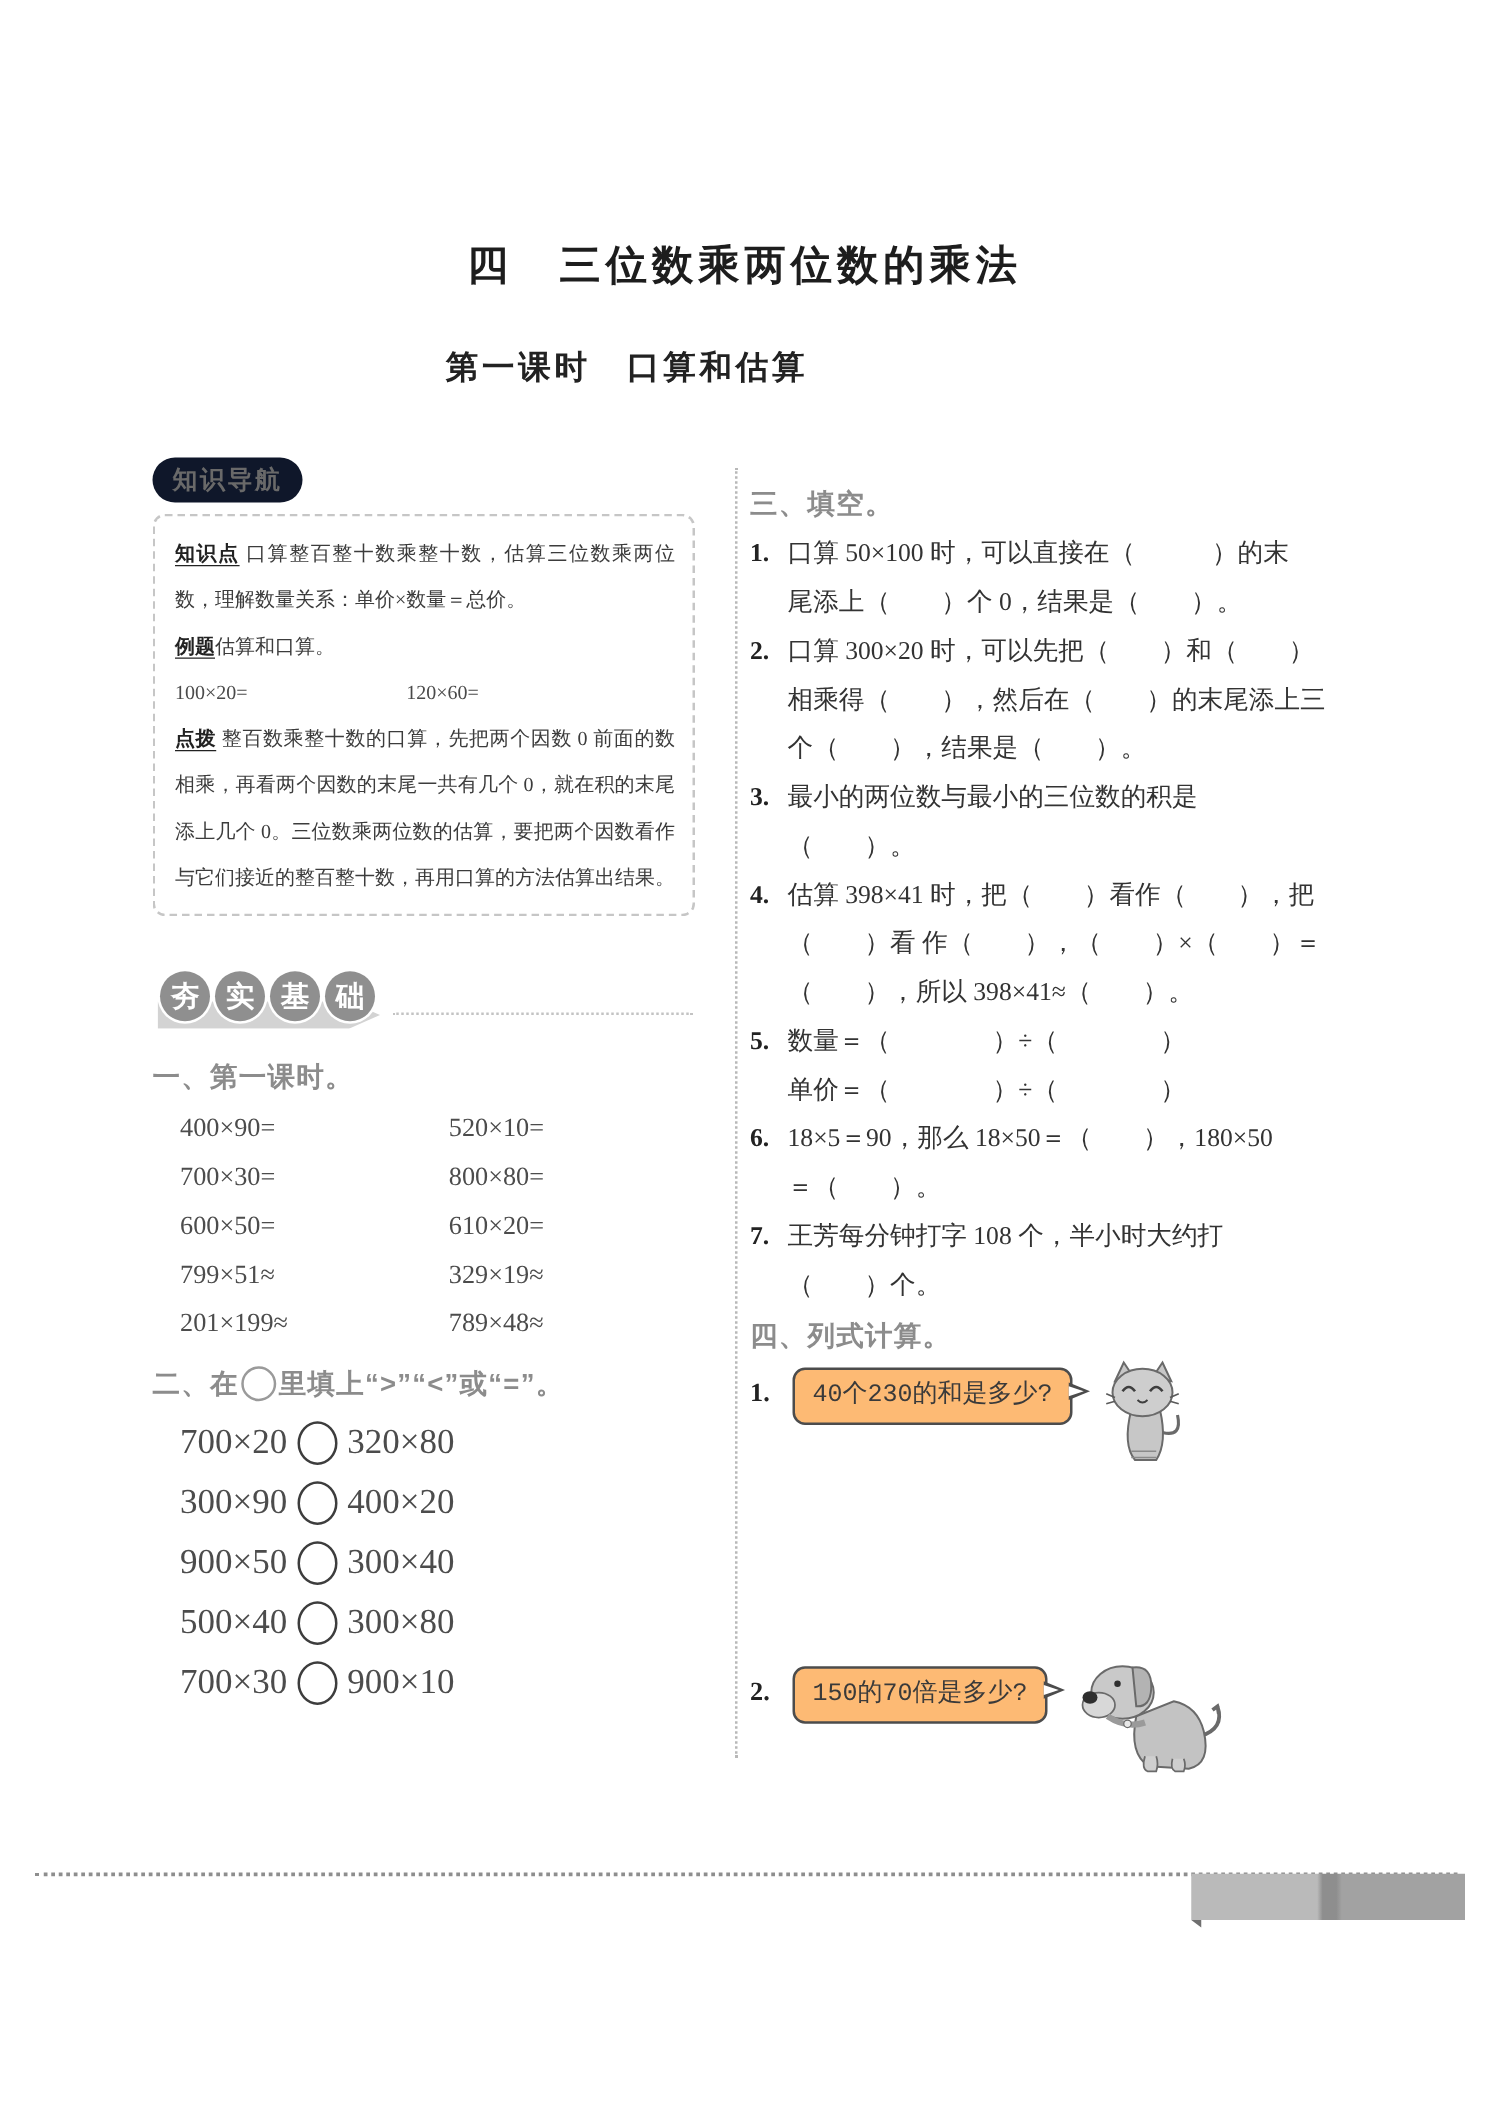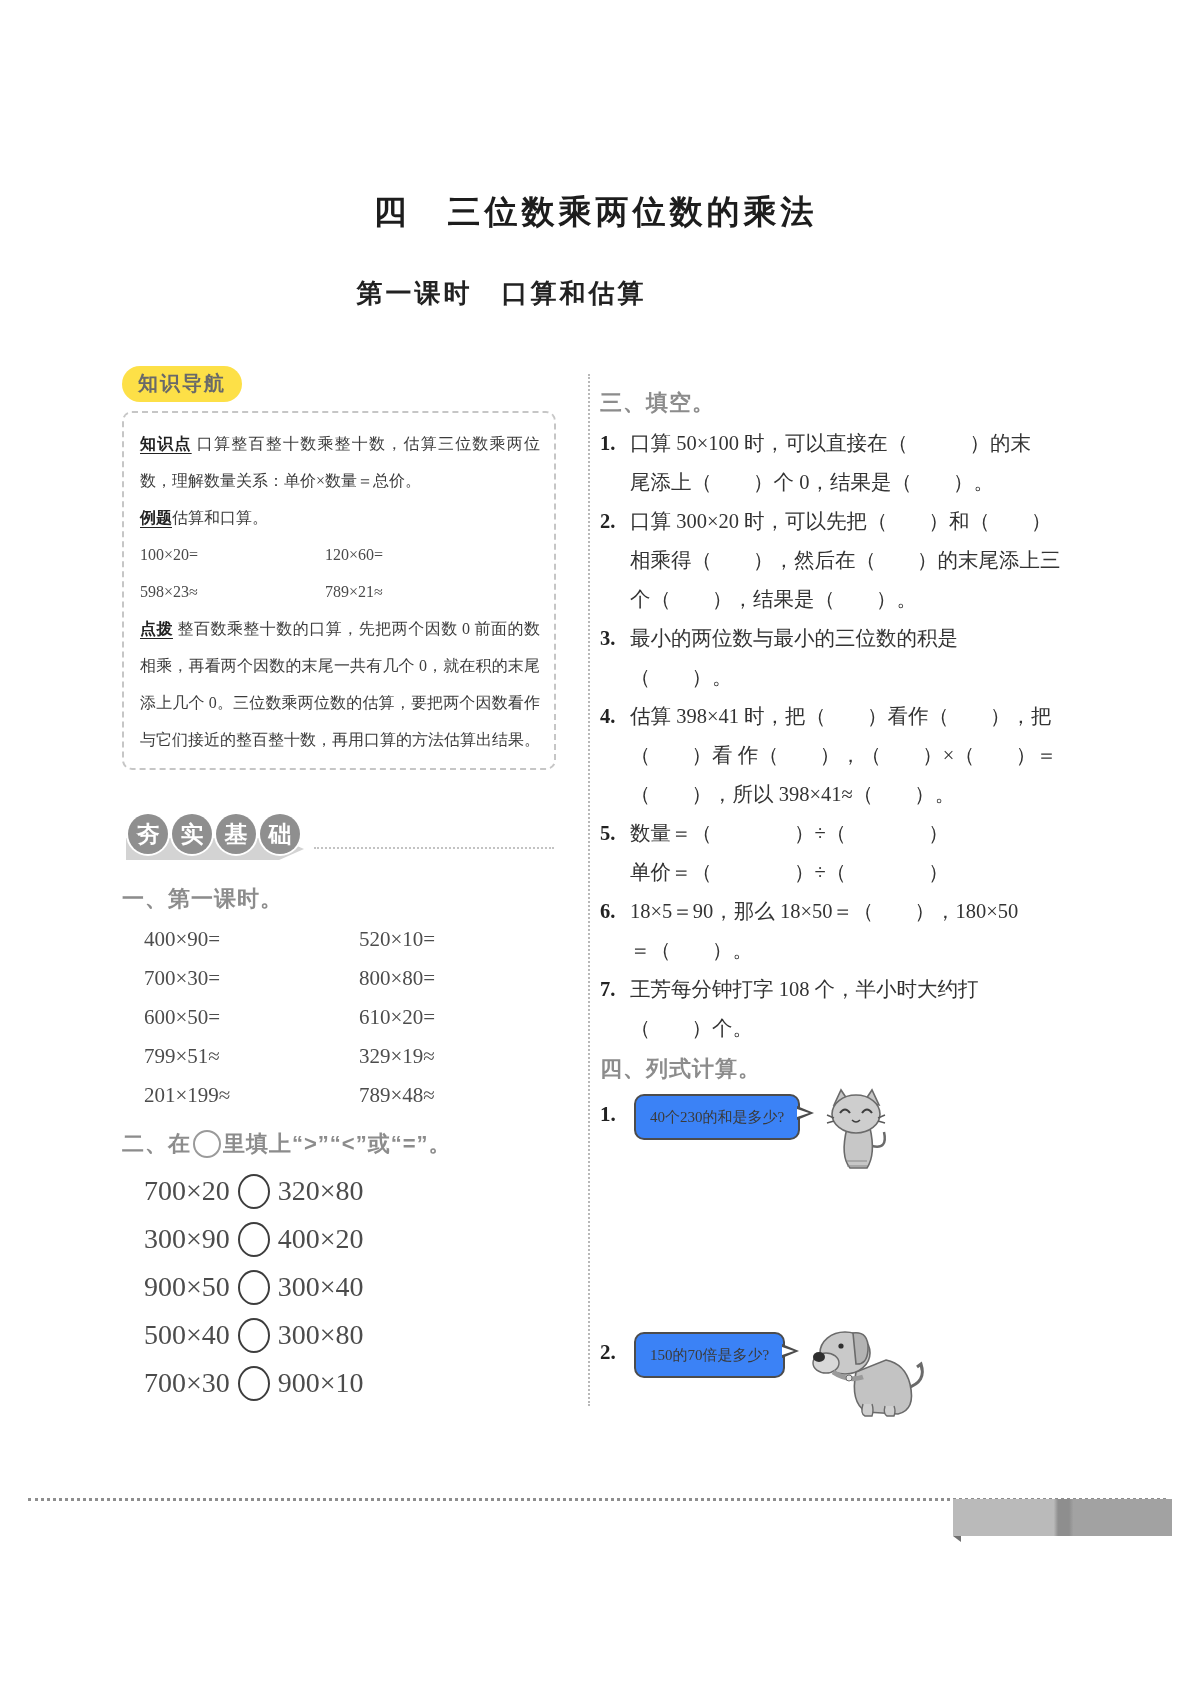--- a/index.html
+++ b/index.html
@@ -25,21 +25,21 @@
   
   .left-col{left:122px;top:366px;width:442px;}
   .right-col{left:600px;top:388px;width:470px;}
   .col-divider{
     left:588px;top:374px;height:1032px;width:0;
     border-left:2px dotted #b8b8b8;
   }
 
   
   .nav-pill{
-    display:inline-block;background:#fde047;color:#696969;
+    display:inline-block;background:#0f172a;color:#696969;
     font-family:"Liberation Sans","DejaVu Sans",sans-serif;font-weight:bold;
     font-size:20px;padding:4px 16px 5px 16px;border-radius:18px;letter-spacing:2px;
   }
   .kn-box{
     margin-top:9px;width:400px;border:2px dashed #c6c6c6;border-radius:10px;
     padding:12px 14px 10px 16px;font-size:16px;line-height:37px;color:#3c3c3c;
     text-align:justify;
   }
   .kn-label{font-family:"Liberation Sans","DejaVu Sans",sans-serif;font-weight:bold;
     text-decoration:underline;text-underline-offset:4px;color:#222;}
@@ -89,23 +89,24 @@
   .s3-title{margin-bottom:6px;}
   .fill-item{display:flex;font-size:20.5px;line-height:39px;color:#333;}
   .fill-num{width:30px;font-weight:bold;font-family:"Liberation Serif",serif;color:#222;}
   .fill-lines{flex:1;}
   .fill-lines div{white-space:nowrap;}
 
   .s4-title{margin-top:6px;margin-bottom:10px;}
   .calc-item{display:flex;margin-bottom:8px;position:relative;}
   .calc-num{width:34px;font-weight:bold;font-size:21px;color:#222;padding-top:8px;}
   .bubble{
-    position:relative;border:2px solid #4c4c4c;border-radius:10px;background:#3b82f6;
-    font-size:15px;color:#3a3a3a;padding:8px 14px;white-space:nowrap;height:26px;
+    position:relative;border:2px solid #4c4c4c;border-radius:10px;background:#fdba74;
+    font-size:20px;color:#3a3a3a;padding:8px 14px;white-space:nowrap;height:26px;
     line-height:26px;
+    font-family:Liberation Mono, monospace;
   }
   .bubble:after{
     content:"";position:absolute;right:-16px;top:10px;width:0;height:0;
     border-style:solid;border-width:7px 0 7px 17px;
     border-color:transparent transparent transparent #4c4c4c;
   }
   .bubble:before{
     content:"";position:absolute;right:-11px;top:13px;width:0;height:0;z-index:1;
     border-style:solid;border-width:4px 0 4px 12px;
     border-color:transparent transparent transparent #ffffff;
@@ -138,24 +139,20 @@
   <span class="nav-pill">知识导航</span>
 
   <div class="kn-box">
     <span class="kn-label">知识点</span><span> 口算整百整十数乘整十数，估算三位数乘两位数，理解数量关系：单价×数量＝总价。</span>
     <div>
       <span class="kn-label">例题</span><span>估算和口算。</span>
     </div>
     <div class="kn-examples">
       <span class="ex">100×20=</span>
       <span class="ex">120×60=</span>
-    </div>
-    <div class="kn-examples">
-      <span class="ex">598×23≈</span>
-      <span class="ex">789×21≈</span>
     </div>
     <span class="kn-label">点拨</span><span> 整百数乘整十数的口算，先把两个因数 0 前面的数相乘，再看两个因数的末尾一共有几个 0，就在积的末尾添上几个 0。三位数乘两位数的估算，要把两个因数看作与它们接近的整百整十数，再用口算的方法估算出结果。</span>
   </div>
 
   <div class="badge-wrap">
     <div class="badge-banner"></div>
     <div class="badge-dots"></div>
     <div class="badge-circles">
       <span class="badge-circle">夯</span>
       <span class="badge-circle">实</span>

